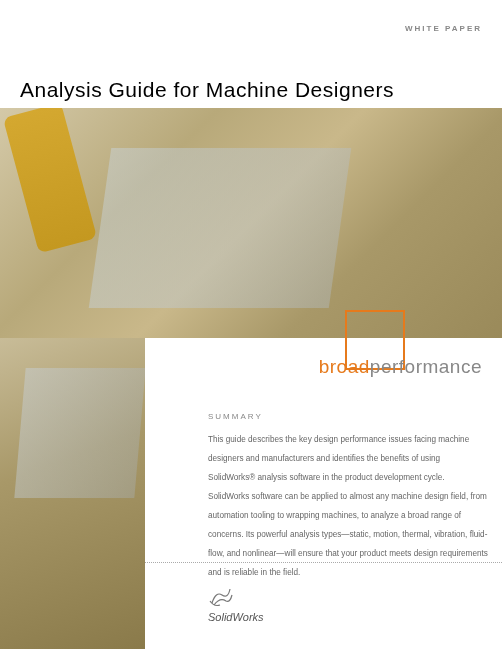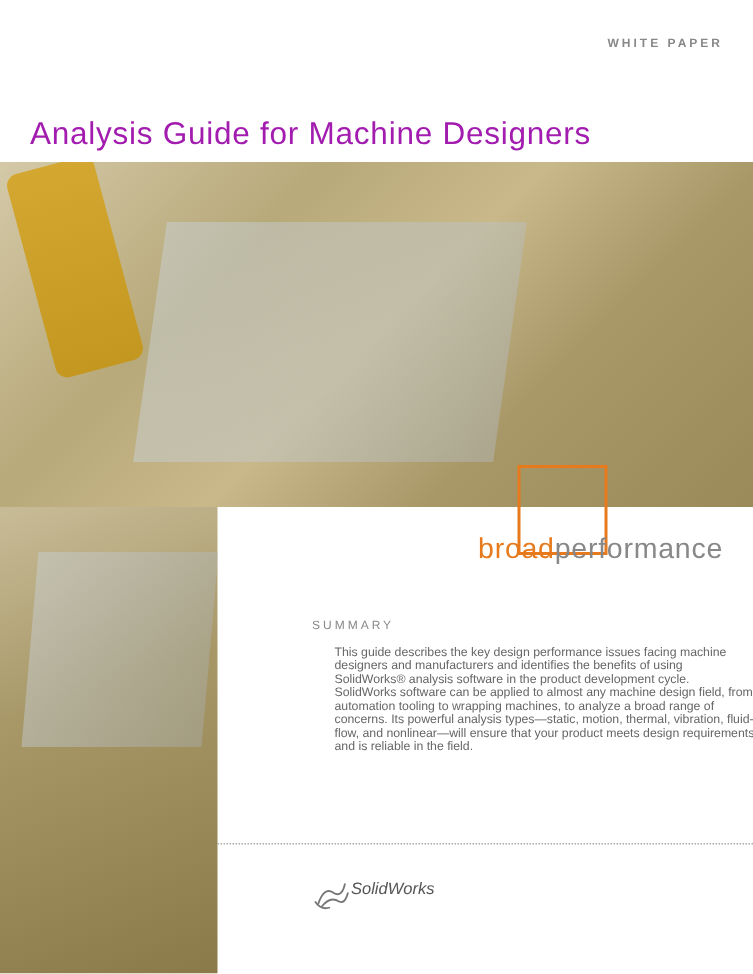--- a/index.html
+++ b/index.html
@@ -19,21 +19,21 @@
     letter-spacing: 2px;
     color: #888;
     font-weight: 700;
   }
   .title {
     position: absolute;
     top: 78px;
     left: 20px;
     font-size: 21px;
     font-weight: 300;
-    color: #a21caf;
+    color: #000000;
     letter-spacing: 0.5px;
   }
   .hero-image {
     position: absolute;
     top: 108px;
     left: 0;
     width: 502px;
     height: 230px;
     background: linear-gradient(135deg, #d4c9a8 0%, #b8a97a 30%, #c9b88a 50%, #a89868 70%, #9a8a5a 100%);
     overflow: hidden;
@@ -115,30 +115,29 @@
     color: #888;
     font-weight: 500;
     margin-top: 12px;
   }
   .summary-text {
     position: absolute;
     top: 430px;
     left: 208px;
     width: 280px;
     font-size: 8.2px;
-    line-height: 9px;
+    line-height: 19px;
     color: #666;
-    margin-left: 15px;
   }
   .logo-wrap {
     position: absolute;
     top: 585px;
     left: 208px;
     display: flex;
-    flex-direction: row;
+    flex-direction: column;
     align-items: flex-start;
   }
   .logo-symbol {
     width: 26px;
     height: 24px;
     position: relative;
   }
   .logo-symbol svg { width: 100%; height: 100%; }
   .logo-text {
     font-size: 11px;

